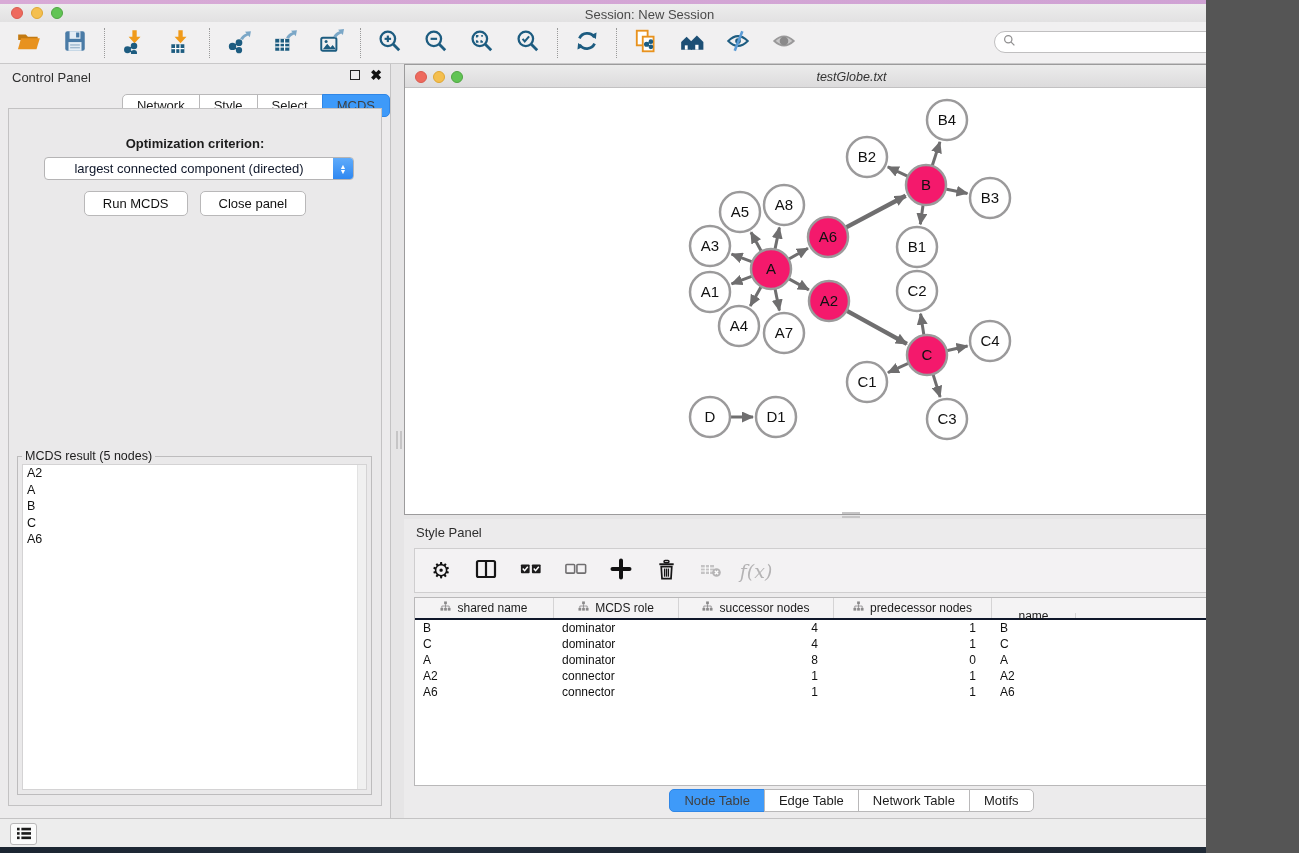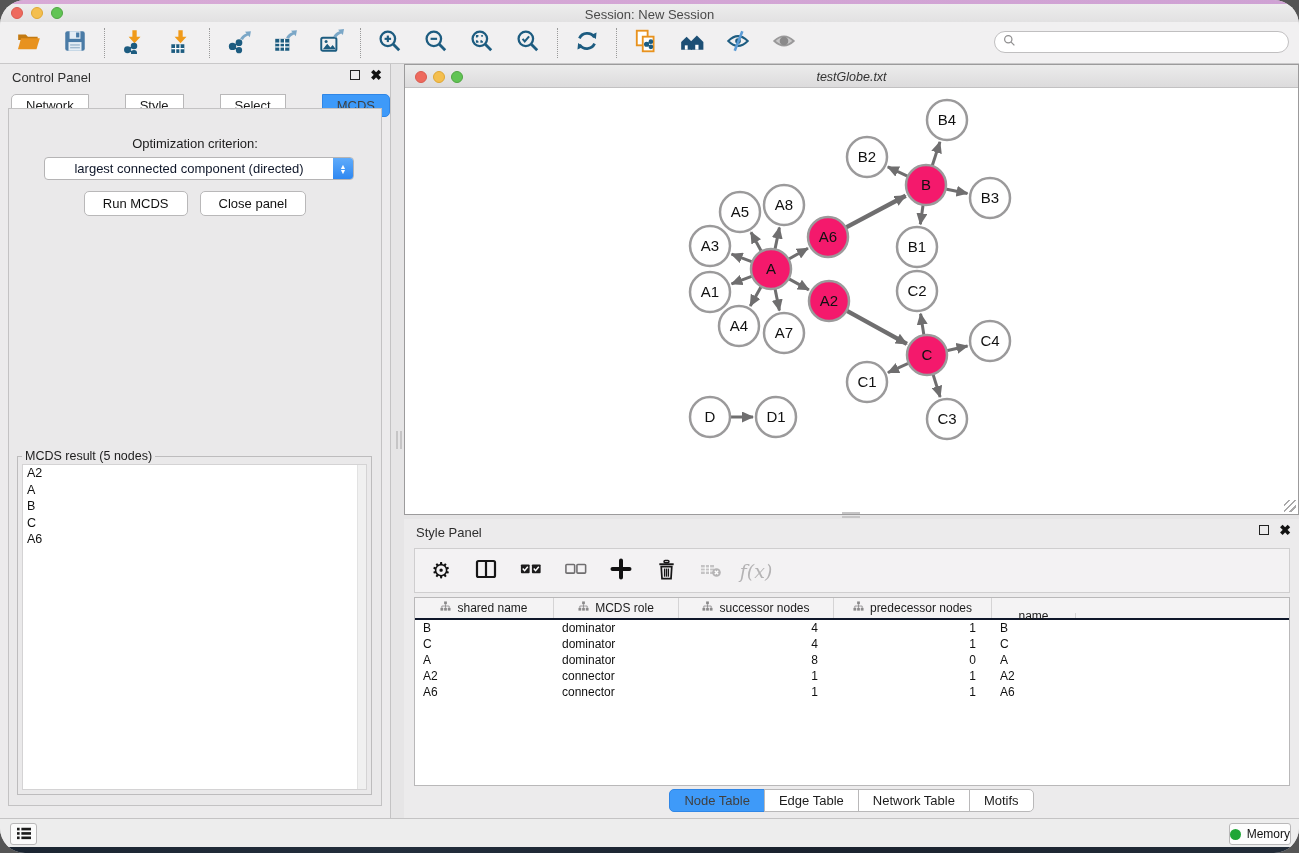--- a/index.html
+++ b/index.html
@@ -1,18 +1,18 @@
 <!DOCTYPE html>
 <html><head>
 <meta charset="utf-8">
 <style>
   * { margin:0; padding:0; box-sizing:border-box; }
   html,body { background:#555; }
   body { font-family:"Liberation Sans", sans-serif; }
-  .app { position:relative; width:1299px; height:853px; background:#e6e5e6; overflow:hidden;border-radius:25px; }
+  .app { position:relative; width:1206px; height:853px; background:#e6e5e6; overflow:hidden; }
 
   
   .top-strip { position:absolute; left:0; top:0; width:1299px; height:4px; background:linear-gradient(90deg,#d8aad6,#cfa2d4); }
   .titlebar { position:absolute; left:0; top:4px; width:1299px; height:18px; background:linear-gradient(#ededed,#e2e1e2); }
   .lights { position:absolute; left:11px; top:3px; display:flex; gap:8px; }
   .light { width:12px; height:12px; border-radius:50%; }
   .light.red { background:#ee6a5e; border:1px solid #d95b50; }
   .light.yellow { background:#f4bf4f; border:1px solid #dfa734; }
   .light.green { background:#61c454; border:1px solid #50a543; }
   .win-title { position:absolute; left:0; right:0; top:3px; text-align:center; font-size:13px; color:#4a4a4a; }
@@ -27,28 +27,28 @@
   .searchbox input { border:none; outline:none; flex:1; font-size:12px; background:transparent; margin-left:5px; }
 
   
   .control-panel { position:absolute; left:0; top:64px; width:391px; height:754px; background:#ecebec; border-right:1px solid #c4c3c4; }
   .panel-head { position:relative; height:26px; }
   .panel-title { position:absolute; left:12px; top:6px; font-size:13px; color:#2e2e2e; }
   .panel-btns { position:absolute; right:8px; top:6px; display:flex; gap:10px; align-items:center; }
   .float-box { width:10px; height:10px; border:1.6px solid #222; display:inline-block; }
   .close-x { font-size:14px; font-weight:bold; color:#111; line-height:10px; }
 
-  .cp-tabs { position:absolute; left:11px; right:0; top:30px; display:flex; justify-content:space-between; }
+  .cp-tabs { position:absolute; left:4px; right:0; top:30px; display:flex; justify-content:flex-end; }
   .seg { border:1px solid #b9b8b9; background:#fff; font-size:13px; color:#1c1c1c; padding:3px 14px; margin-left:-1px; cursor:default; }
   .seg.first { border-radius:5px 0 0 5px; margin-left:0; }
   .seg.last { border-radius:0 5px 5px 0; }
   .seg.sel { background:#3e9af9; border-color:#2f86e6; color:#404040; }
 
   .cp-pane { position:absolute; left:8px; right:8px; top:44px; bottom:12px; border:1px solid #c3c2c3; background:#eae9ea; }
-  .opt-label { position:absolute; left:0; right:0; top:27px; text-align:center; font-size:13px; color:#1c1c1c; }
+  .opt-label { position:absolute; left:0; right:0; top:27px; text-align:center; font-size:13px; color:#1c1c1c;font-weight:bold; }
   .dropdown { position:absolute; left:35px; right:27px; top:48px; height:23px; background:#fff; border:1px solid #b5b4b5; border-radius:4px; display:flex; align-items:center; cursor:default; }
   .dropdown .dd-text { flex:1; text-align:center; font-size:13px; color:#0f172a; }
   .dd-step { width:20px; height:21px; border-radius:0 3px 3px 0; background:linear-gradient(#5fabfb,#2f88f1); display:flex; flex-direction:column; align-items:center; justify-content:center; color:#fff; font-size:7px; line-height:5px; }
   .cp-buttons { position:absolute; left:0; right:0; top:82px; display:flex; justify-content:center; gap:12px; }
   .btn { background:#fff; border:1px solid #b9b8b9; border-radius:5px; font-size:13px; color:#111; padding:4px 18px; cursor:default; }
 
   .mcds-fieldset { position:absolute; left:8px; right:9px; top:347px; bottom:10px; border:1px solid #bdbcbd; }
   .mcds-legend { position:absolute; left:4px; top:-8px; background:#eae9ea; font-size:12.5px; color:#1c1c1c; padding:0 3px; }
   .mcds-list { position:absolute; left:4px; right:4px; top:7px; bottom:4px; background:#fff; border:1px solid #d4d3d4; overflow:hidden; }
   .mcds-scroll { position:absolute; right:0; top:0; bottom:0; width:9px; background:#f0f0f0; border-left:1px solid #e2e2e2; }

